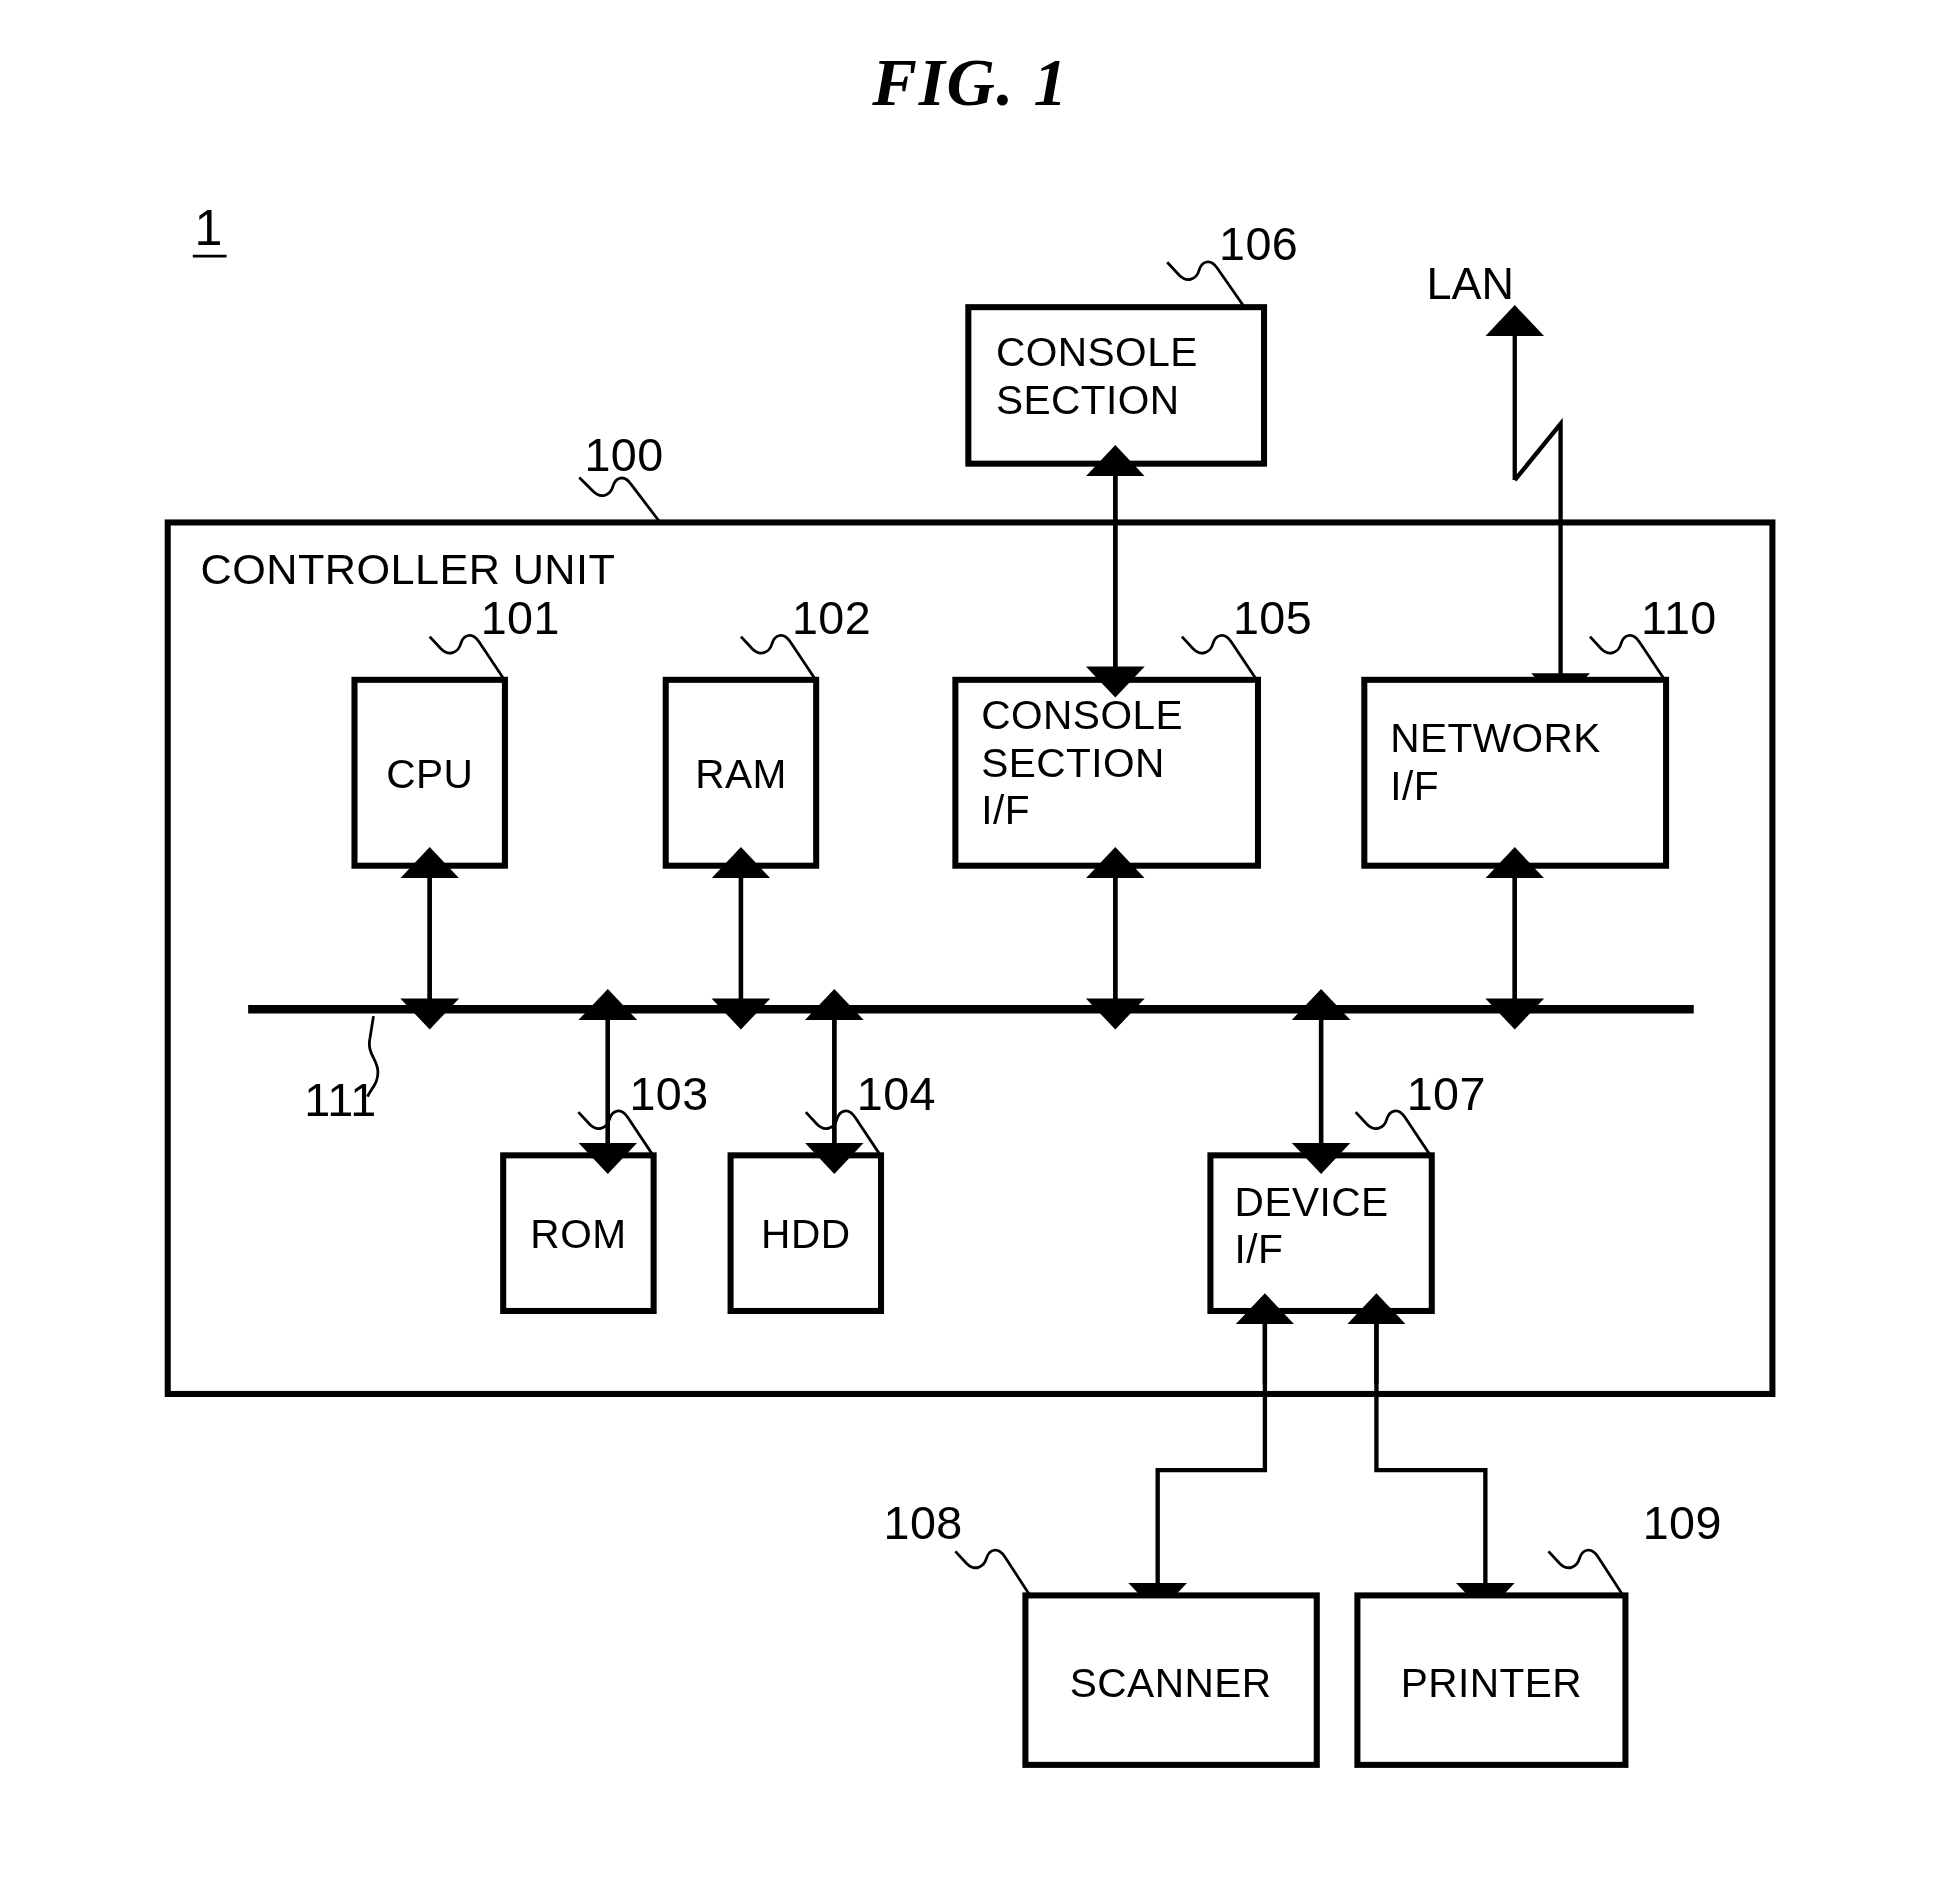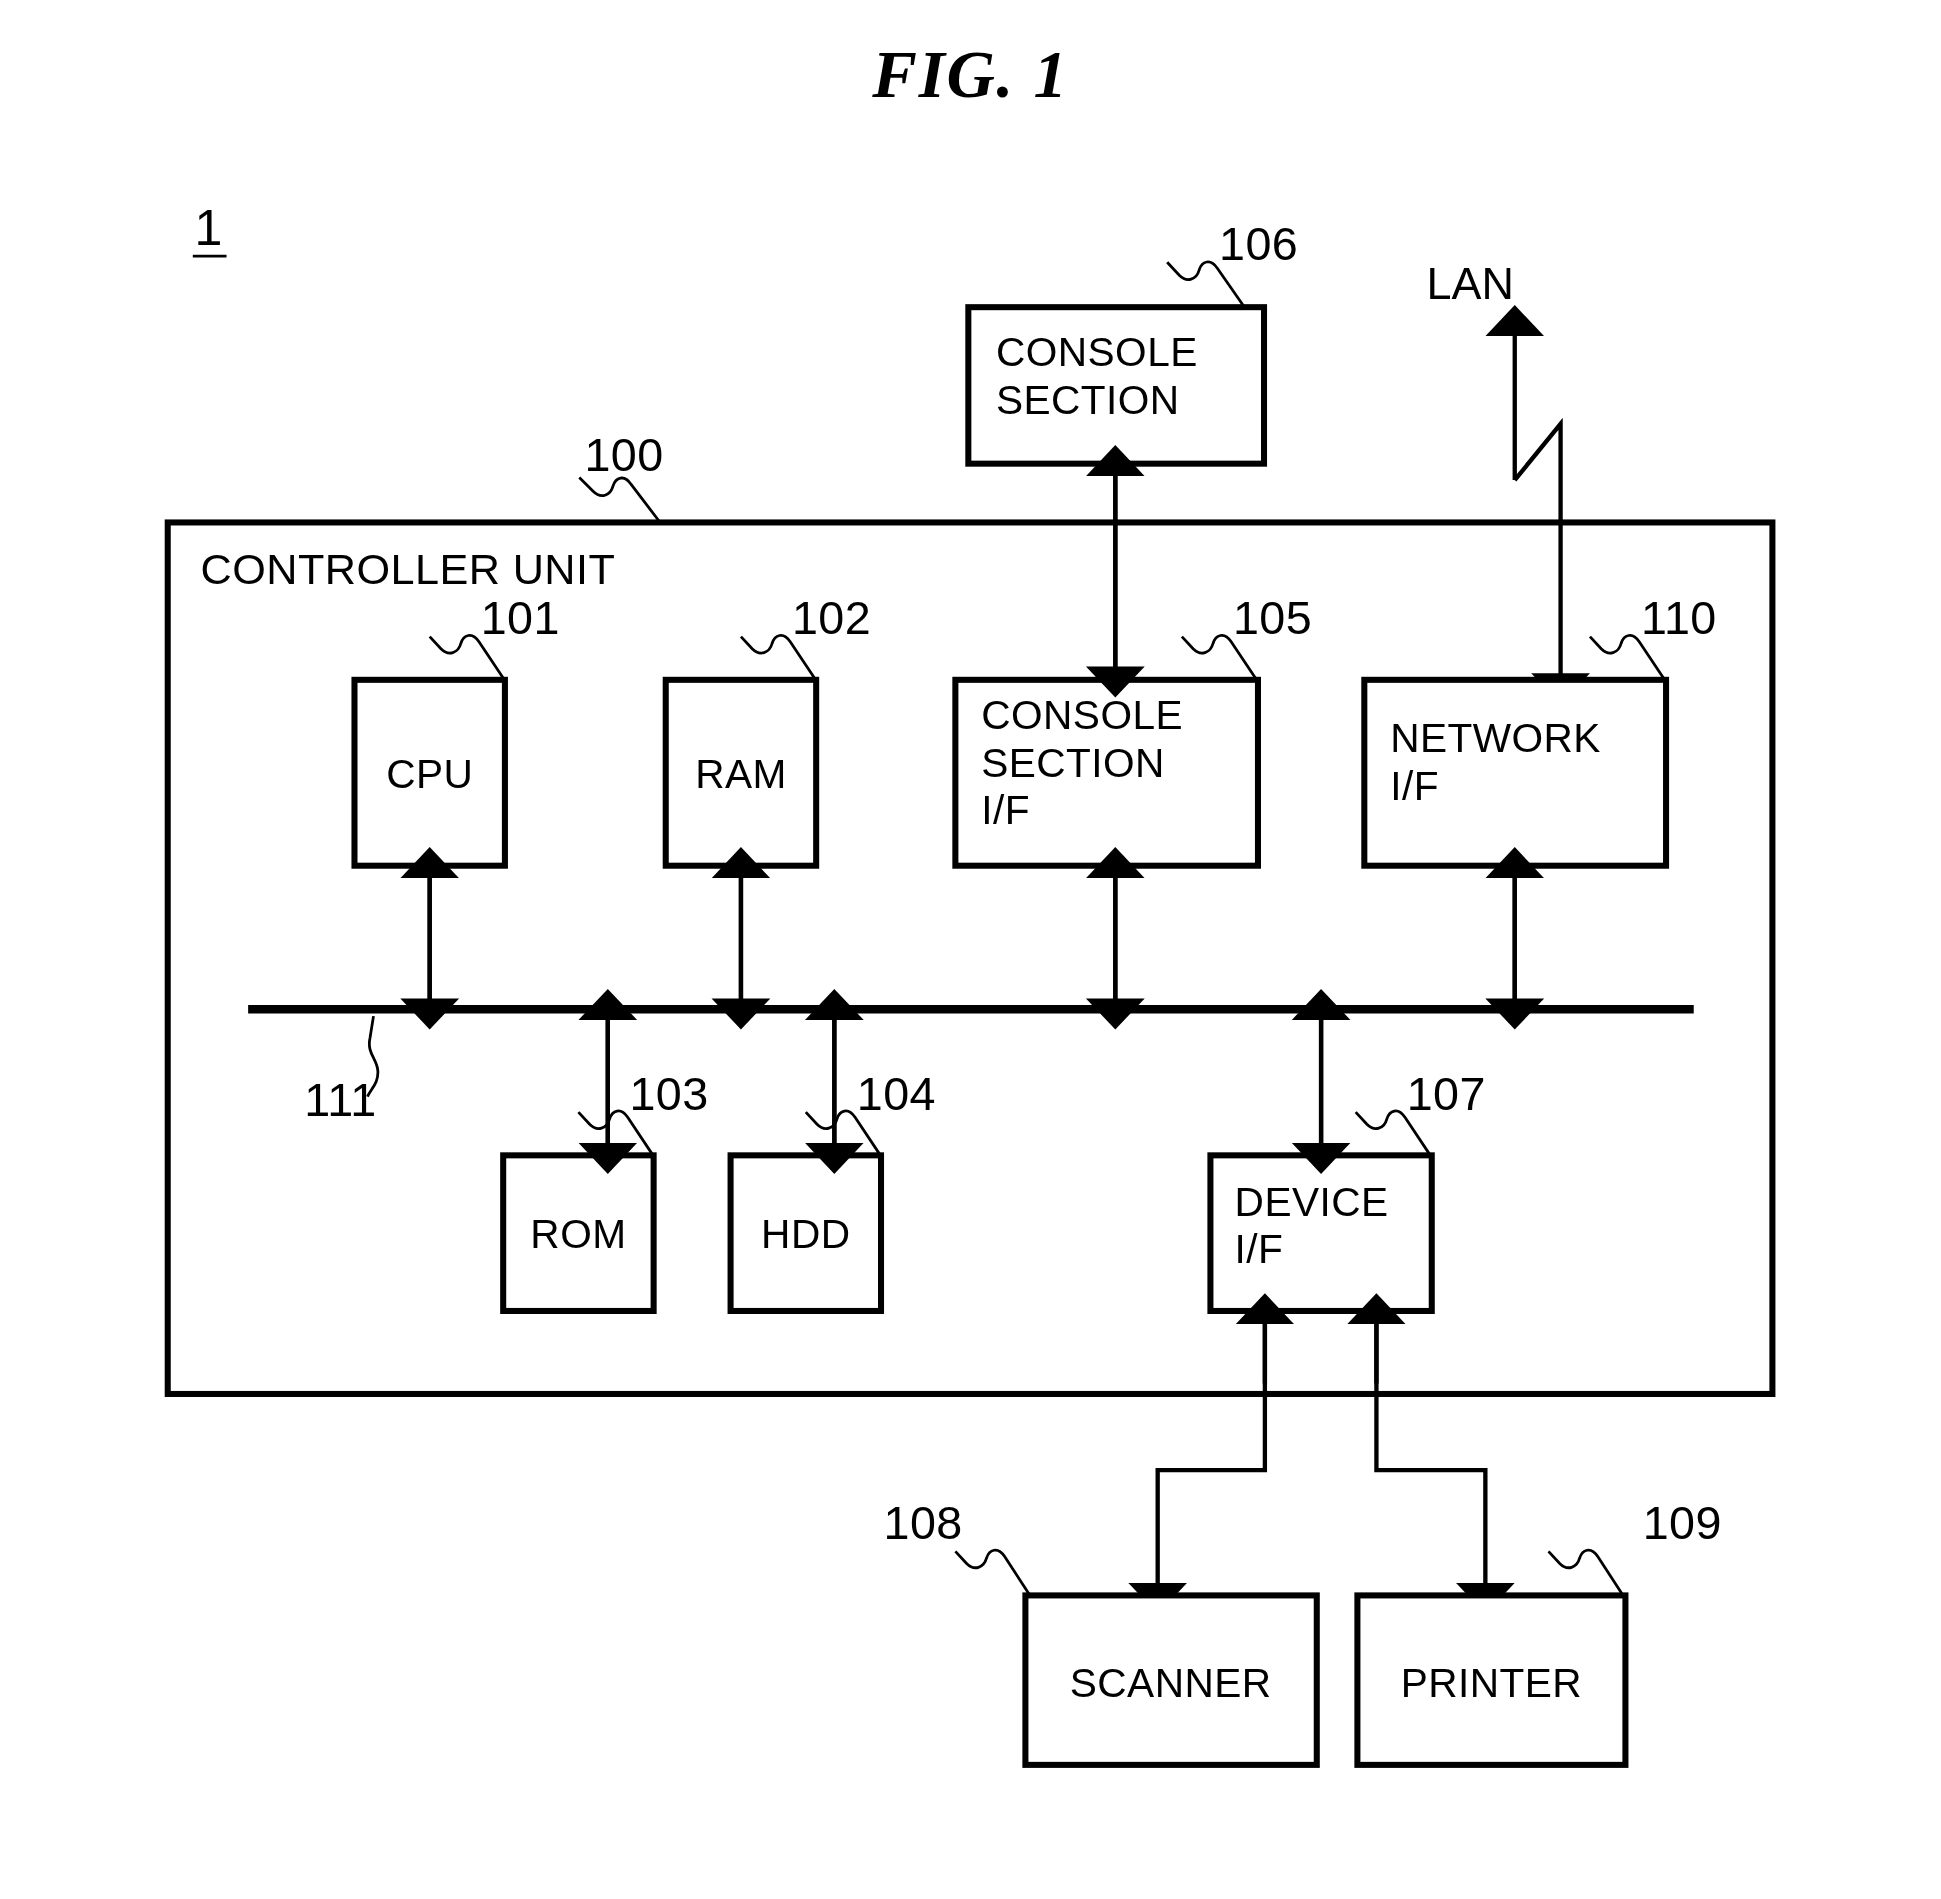--- a/index.html
+++ b/index.html
@@ -13,21 +13,21 @@
   }
   #page {
     position: relative;
     width: 1941px;
     height: 1900px;
     background: #ffffff;
     overflow: hidden;
   }
   #fig-title {
     position: absolute;
-    top: 36px;
+    top: 44px;
     left: 0;
     width: 1941px;
     text-align: center;
     font-family: "Liberation Serif", serif;
     font-style: italic;
     font-weight: bold;
     font-size: 67px;
     letter-spacing: 1.7px;
     color: #000000;
   }

